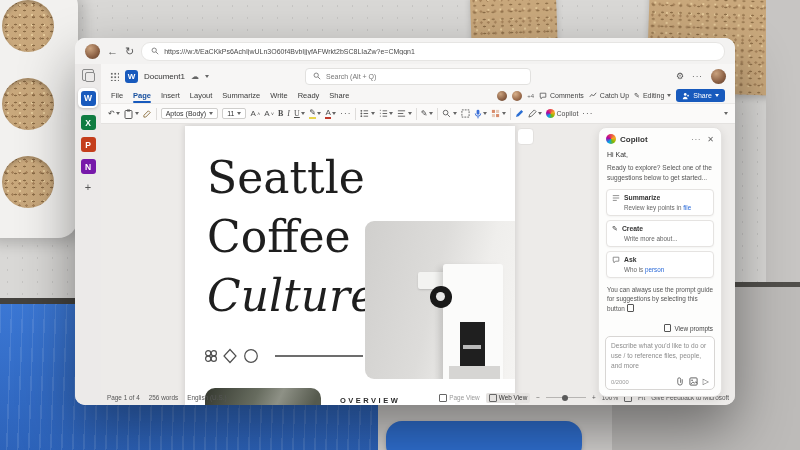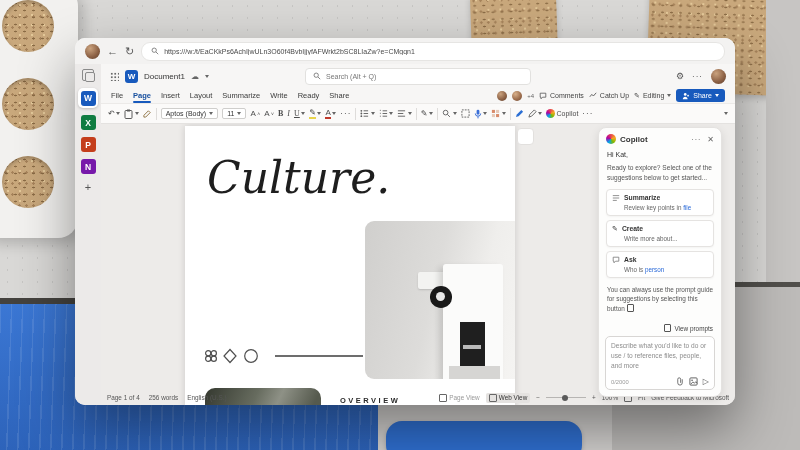--- a/index.html
+++ b/index.html
@@ -352,20 +352,22 @@
             </span>
           <span class="rb" style="letter-spacing:1px;">···</span>
           <div class="rib-end">
               <span class="cv"></span>
             </div>
         </div>
 
         <div class="content">
           <div class="page">
             <div class="doc-title">
+              <div>Seattle</div>
+              <div>Coffee</div>
               <div style="font-style:italic;">Culture.</div>
             </div>
             <div class="doc-photo">
               <div class="m-lever"></div>
               <div class="m-body"></div>
               <div class="m-knob"></div>
               <div class="m-dark"></div>
               <div class="m-tray"></div>
             </div>
             <div class="shapes-row">

